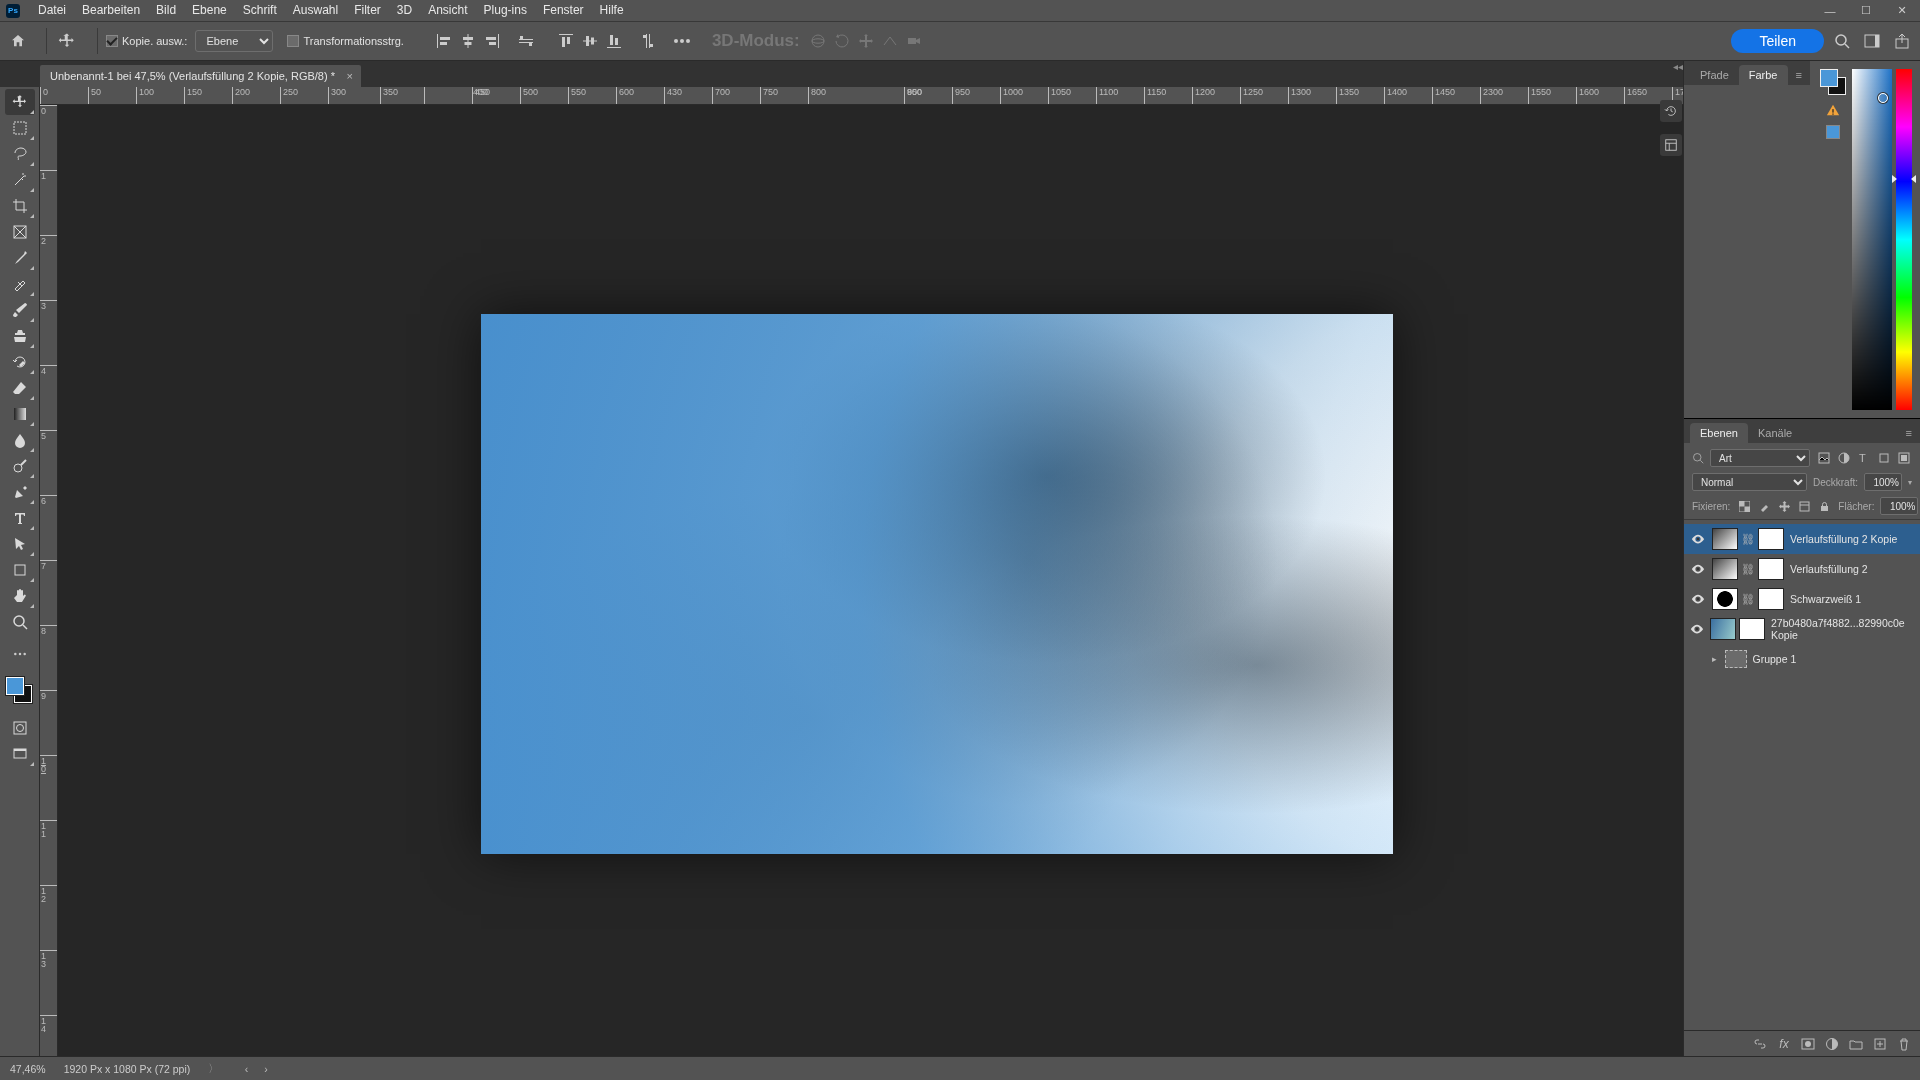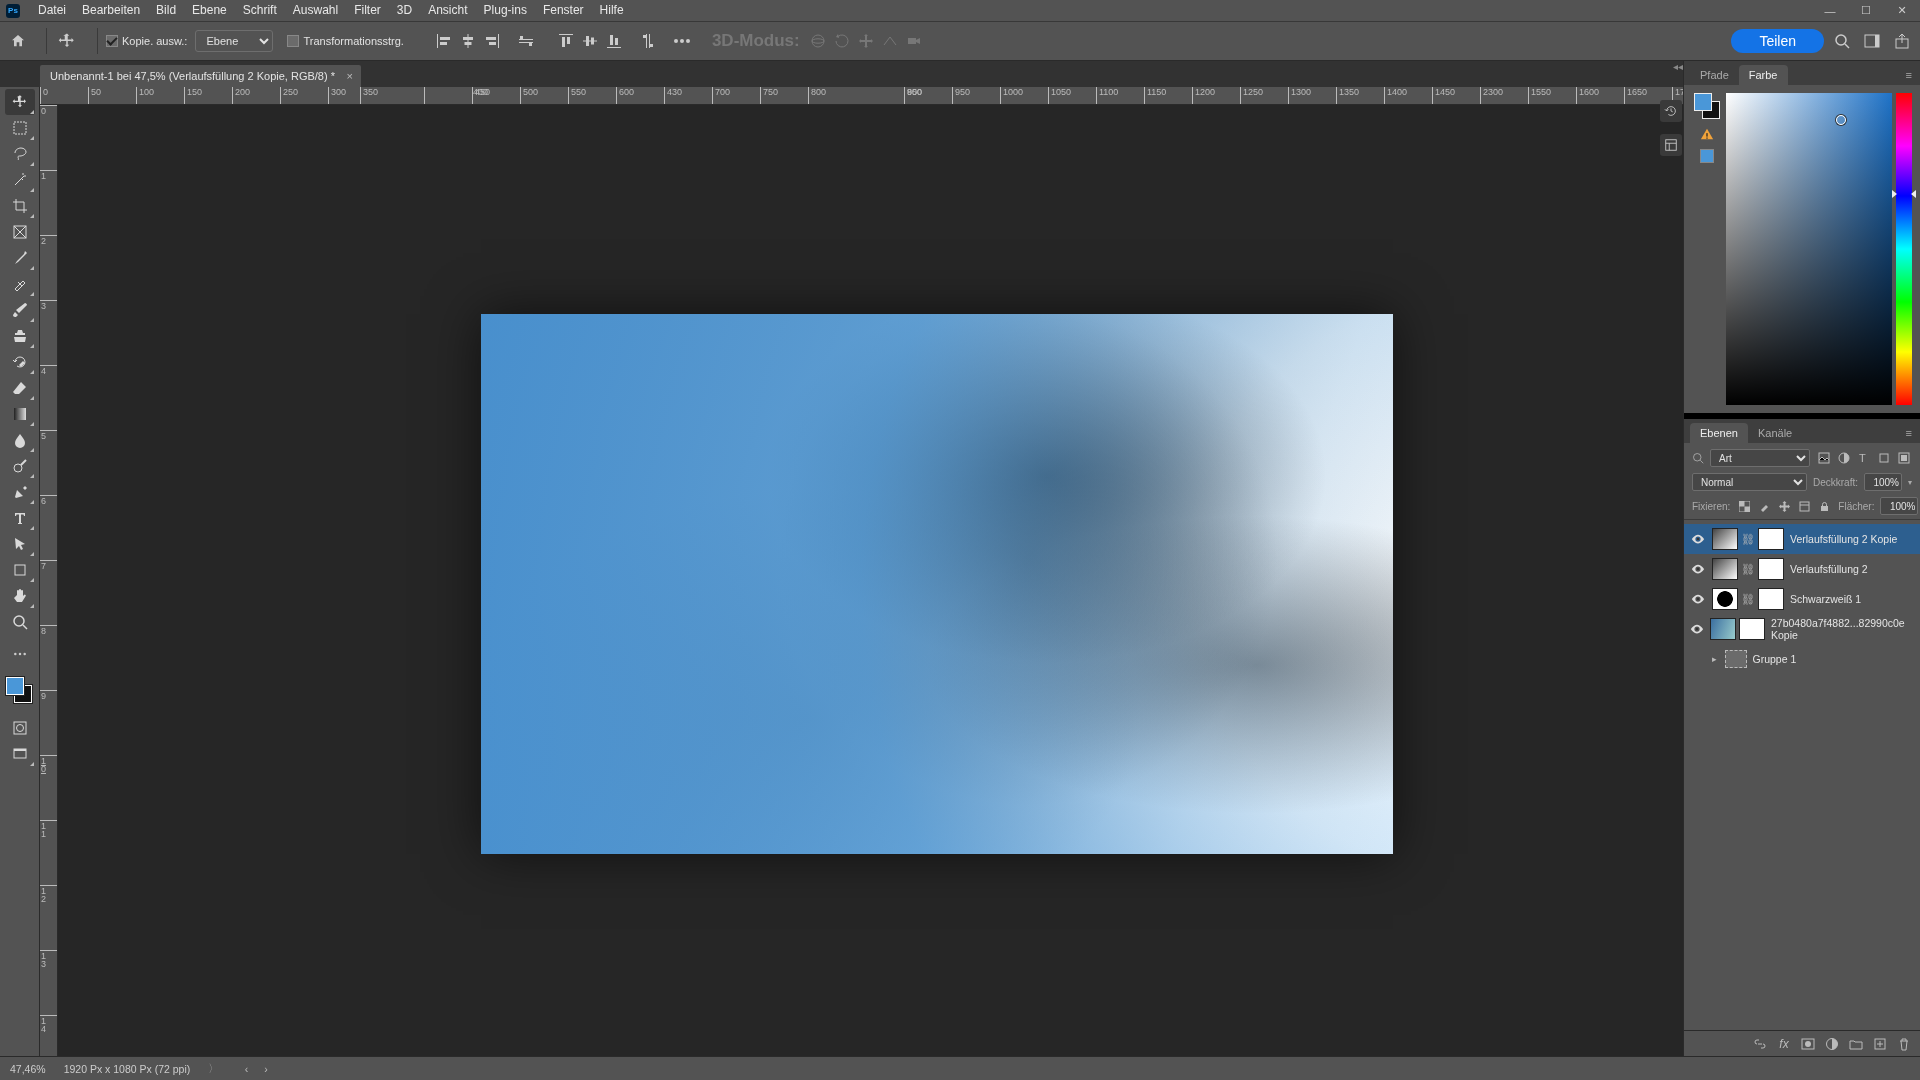--- a/index.html
+++ b/index.html
@@ -63,21 +63,21 @@
 #collapsed-dock { position:absolute; right:237px; top:61px; width:24px; display:flex; flex-direction:column; gap:12px; padding-top:8px; align-items:center; }
 #collapsed-dock .dbtn { width:22px; height:22px; display:flex; align-items:center; justify-content:center; background:#3a3a3a; border-radius:3px; }
 #collapsed-arrow { position:absolute; right:237px; top:61px; width:28px; text-align:right; font-size:10px; color:#888; }
 
 #rightcol { position:absolute; right:0; top:61px; width:237px; bottom:24px; background:#535353; border-left:1px solid #2a2a2a; display:flex; flex-direction:column; }
 
 .panel-tabs { display:flex; height:24px; align-items:flex-end; background:#3e3e3e; padding-left:6px; gap:0; }
 .panel-tabs .ptab { padding:4px 10px; font-size:11px; color:#aaa; border-radius:4px 4px 0 0; }
 .panel-tabs .ptab.active { background:#535353; color:#eee; }
 
-#color-panel { height:358px; background:#535353; border-bottom:6px solid #000000; display:flex; flex-direction:column; }
+#color-panel { height:358px; background:#535353; border-bottom:1px solid #000000; display:flex; flex-direction:row; }
 #color-body { flex:1; display:flex; padding:8px 4px 8px 8px; gap:0; }
 #color-left { width:30px; display:flex; flex-direction:column; gap:8px; align-items:center; }
 #color-left .big-sw { position:relative; width:26px; height:26px; }
 #color-left .big-sw .a { position:absolute; left:0; top:0; width:18px; height:18px; background:#4a97d8; border:1px solid #eee; z-index:2; }
 #color-left .big-sw .b { position:absolute; left:8px; top:8px; width:18px; height:18px; background:#111; border:1px solid #eee; }
 #color-field { flex:1; position:relative; margin-left:4px; }
 #color-sq { position:absolute; left:0; top:0; right:24px; bottom:0; background: linear-gradient(to top, #000, transparent), linear-gradient(to right, #fff, #1e72c7); }
 #color-sq .marker { position:absolute; width:10px; height:10px; border:1px solid #fff; border-radius:50%; left:66%; top:7%; box-shadow:0 0 0 1px #333; }
 #hue-strip { position:absolute; right:4px; top:0; width:16px; bottom:0; background: linear-gradient(to bottom, #ff0000 0%, #ff00ff 17%, #0000ff 33%, #00ffff 50%, #00ff00 67%, #ffff00 83%, #ff0000 100%); }
 #hue-strip .hmark { position:absolute; left:-4px; width:0; height:0; border-top:4px solid transparent; border-bottom:4px solid transparent; border-left:5px solid #eee; top:31%; }
@@ -435,21 +435,21 @@
 </div>
 
 <div id="ruler-h">
     <div class="tick" style="left: 0px;">0</div>
     <div class="tick" style="left: 48px;">50</div>
     <div class="tick" style="left: 96px;">100</div>
     <div class="tick" style="left: 144px;">150</div>
     <div class="tick" style="left: 192px;">200</div>
     <div class="tick" style="left: 240px;">250</div>
     <div class="tick" style="left: 288px;">300</div>
-    <div class="tick" style="left: 320px;">350</div>
+    <div class="tick" style="left: 340px;">350</div>
     <div class="tick" style="left: 384px; padding-left: 48px;">400</div>
     <div class="tick" style="left: 432px;">450</div>
     <div class="tick" style="left: 480px;">500</div>
     <div class="tick" style="left: 528px;">550</div>
     <div class="tick" style="left: 576px;">600</div>
     <div class="tick" style="left: 624px;">430</div>
     <div class="tick" style="left: 672px;">700</div>
     <div class="tick" style="left: 720px;">750</div>
     <div class="tick" style="left: 768px;">800</div>
     <div class="tick" style="left: 864px;">850</div>

